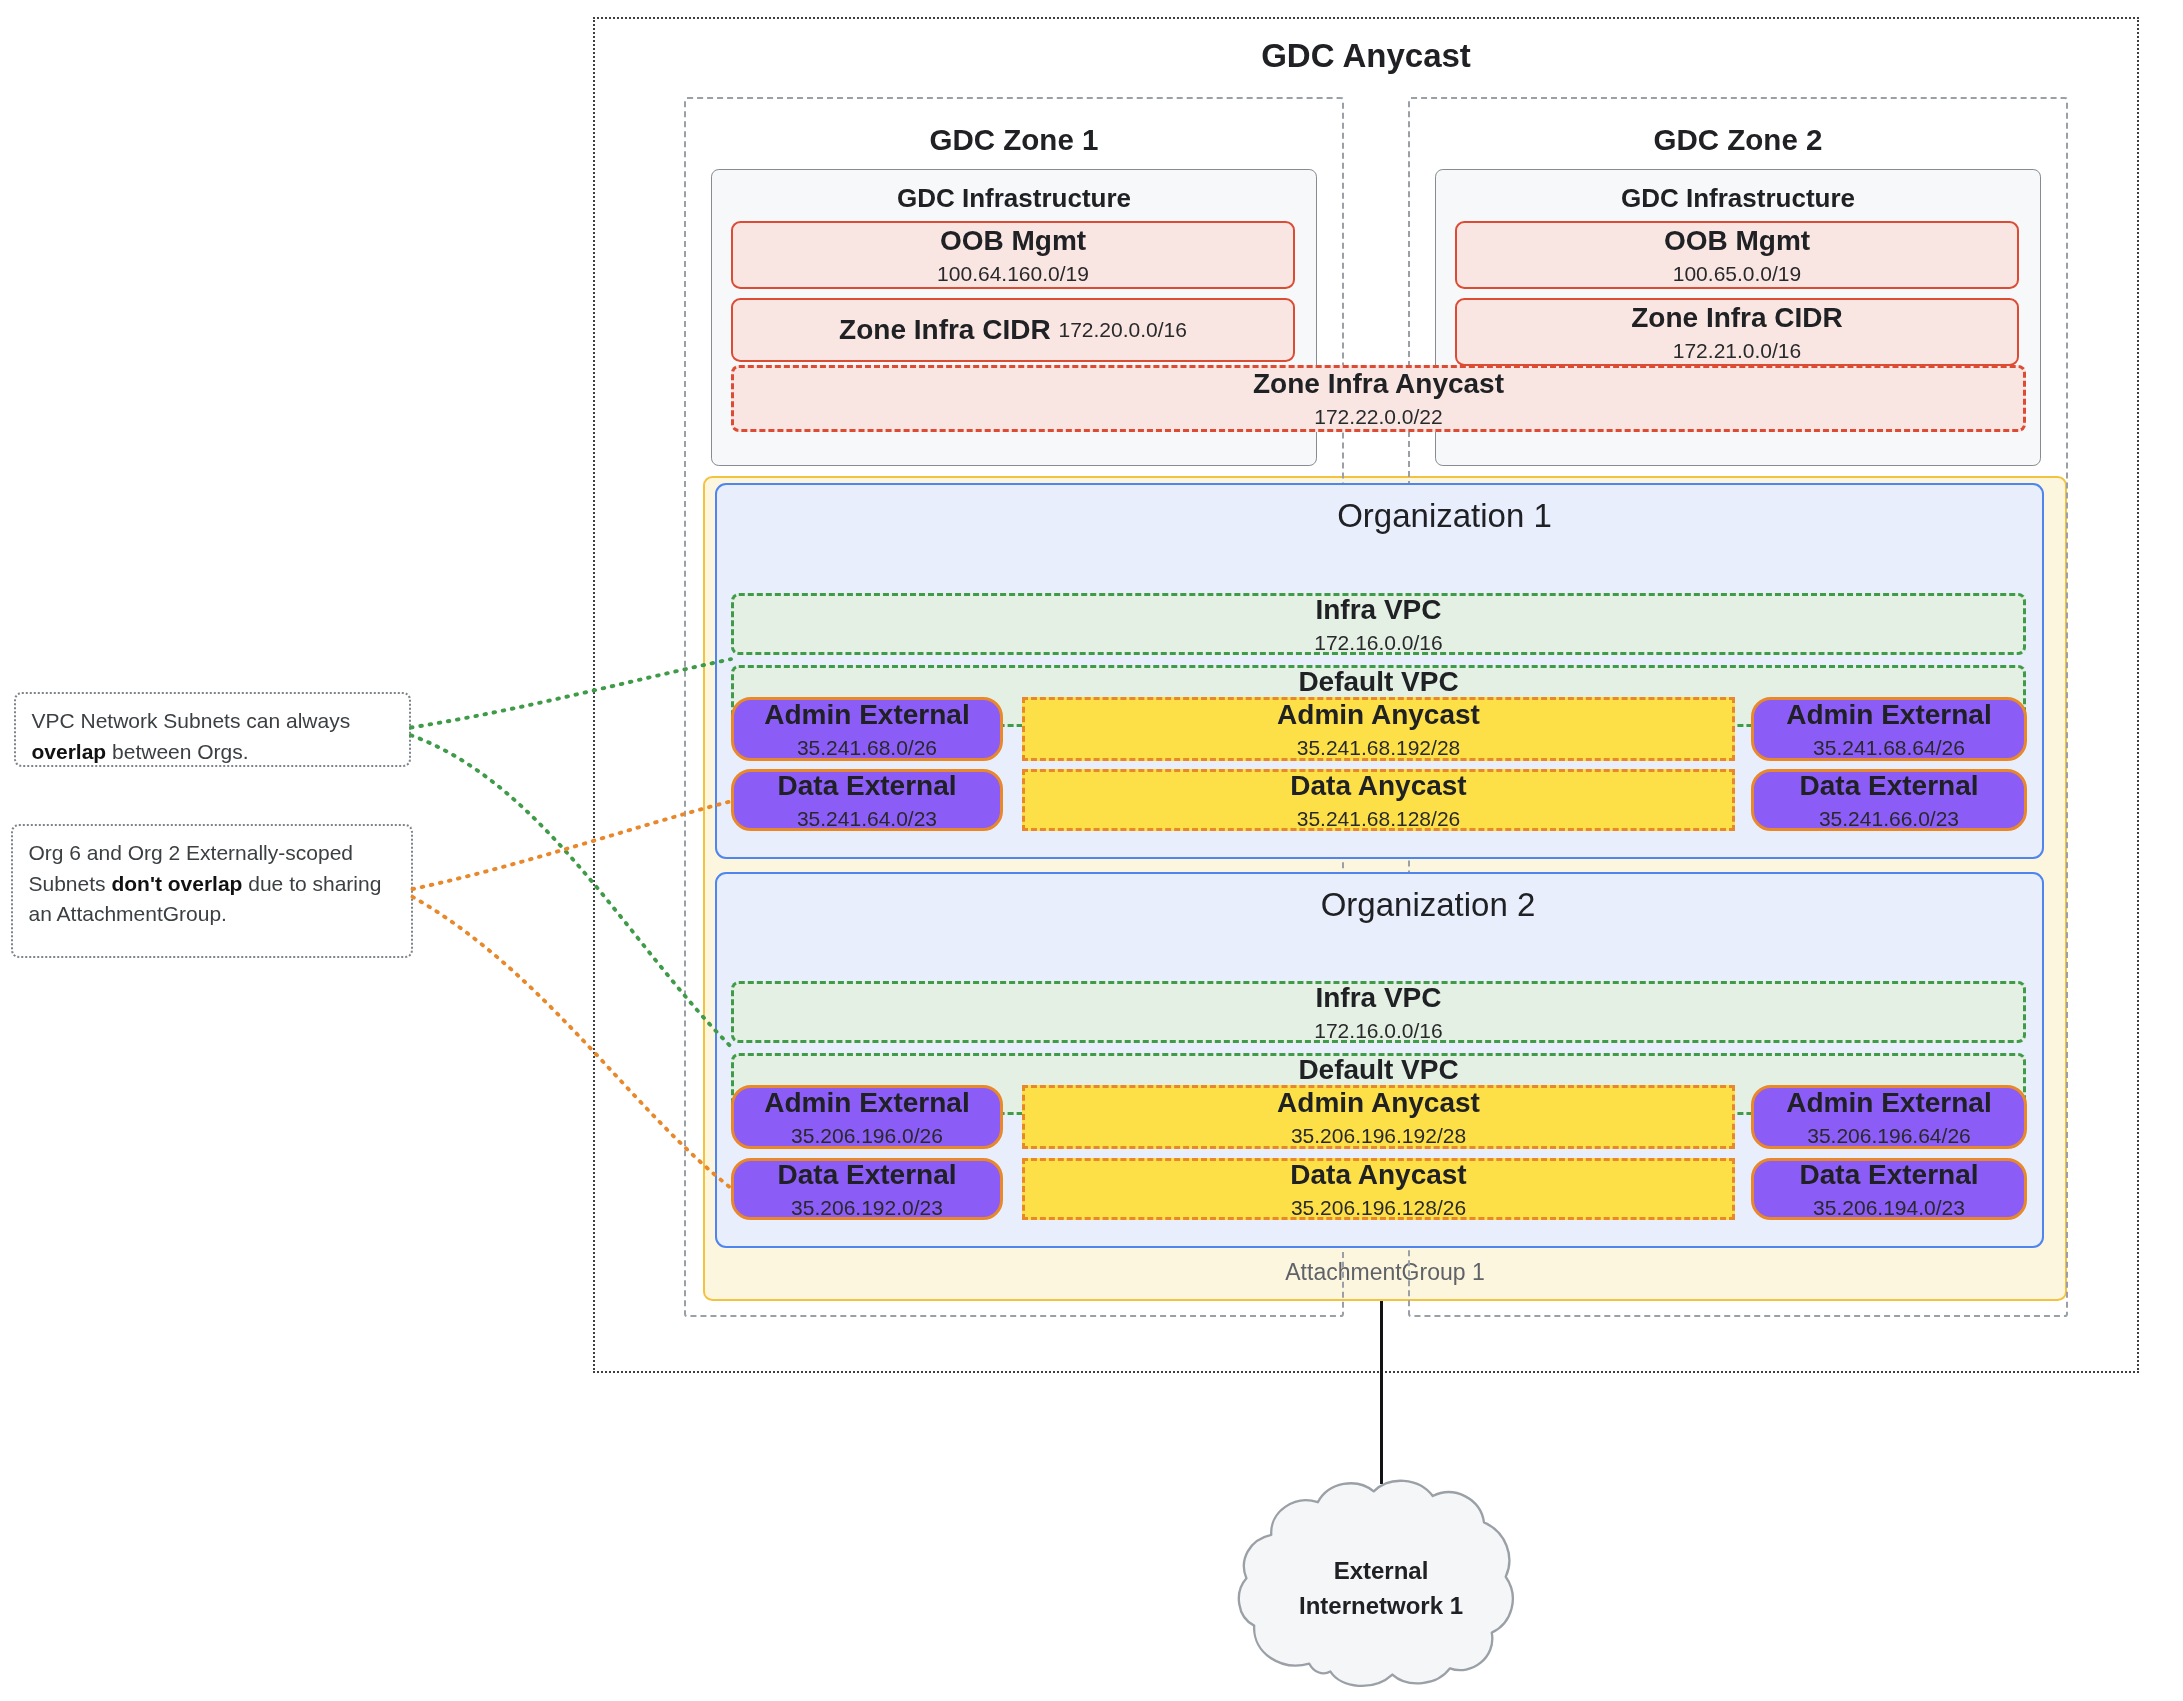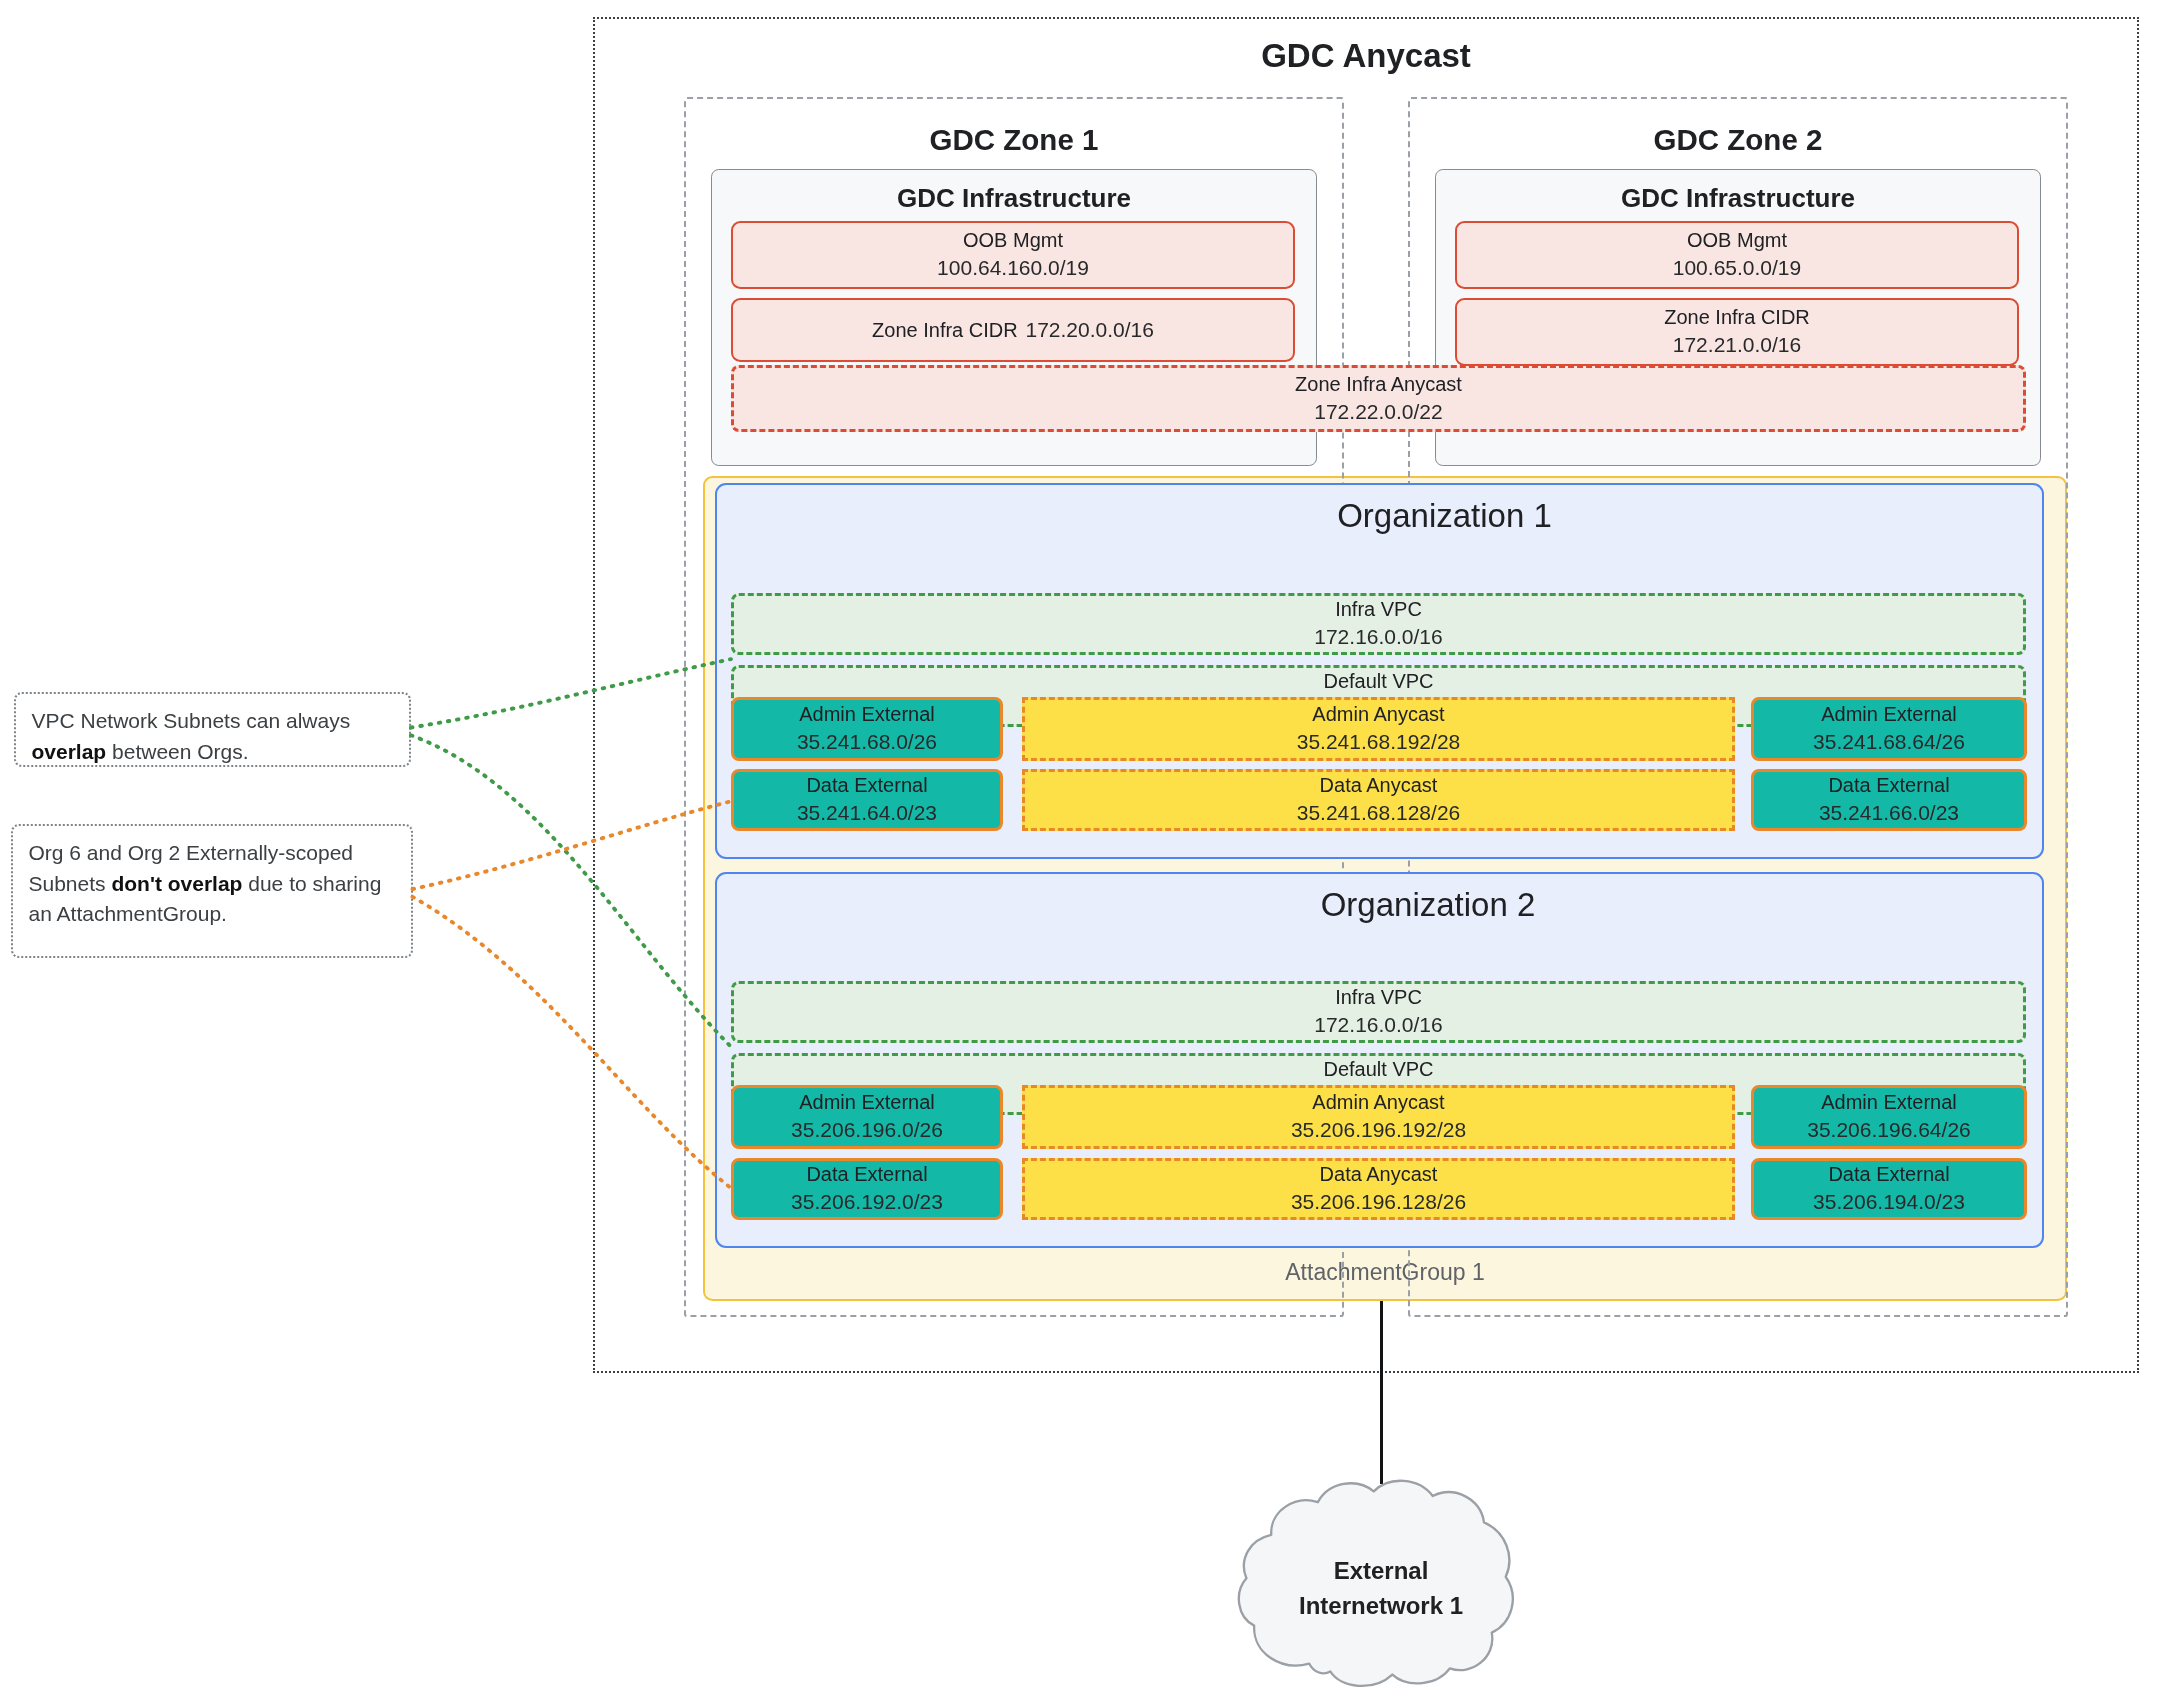--- a/index.html
+++ b/index.html
@@ -12,24 +12,24 @@
   .zone{border:2.3px dashed #9aa0a6;border-radius:3.1px;z-index:4;background:transparent;}
   .infrabox{background:#f6f8f9;border:1.6px solid #868c91;border-radius:7.8px;z-index:5;}
   .attach{background:#fdf6df;border:2.3px solid #f3c33f;border-radius:9.3px;z-index:2;}
   .org{background:#e8eefc;border:2.3px solid #4e85ee;border-radius:11px;z-index:6;}
 
   
   .netbox{display:flex;flex-direction:column;align-items:center;justify-content:center;z-index:7;border-radius:9.3px;line-height:1.35;}
   .red-solid{background:#f9e6e2;border:2.3px solid #dc4b34;}
   .red-dash{background:#f9e6e2;border:3.1px dashed #dc4b34;border-radius:7.8px;}
   .green-dash{background:#e4f0e3;border:3.1px dashed #3f9b48;border-radius:7.8px;margin-top:38px;}
-  .orange-solid{background:#14b8a6;border:3.1px solid #e8882a;border-radius:8px;}
+  .orange-solid{background:#8b5cf6;border:3.1px solid #e8882a;border-radius:20px;}
   .orange-dash{background:#fde047;border:3.1px dashed #e8882a;border-radius:0;}
 
-  .lbl{font-weight:normal;font-size:20px;color:#202124;}
+  .lbl{font-weight:bold;font-size:28px;color:#202124;}
   .cidr{font-size:21px;color:#28292b;}
   .oneline{display:flex;flex-direction:row;gap:7.8px;align-items:center;}
 
   .title-universe{font-size:33px;font-weight:bold;text-align:center;z-index:3;}
   .title-zone{font-size:29.5px;font-weight:bold;text-align:center;z-index:5;}
   .title-infra{font-size:26px;font-weight:bold;text-align:center;z-index:6;}
   .title-org{font-size:33px;font-weight:400;text-align:center;z-index:7;color:#202124;}
   .attach-label{font-size:23px;color:#5f6368;text-align:center;z-index:3;}
 
   .annot{border:2.3px dotted #7d848a;border-radius:7.8px;padding:12.4px 15.5px;font-size:21px;line-height:1.45;color:#3c4043;z-index:8;background:#ffffff;}

